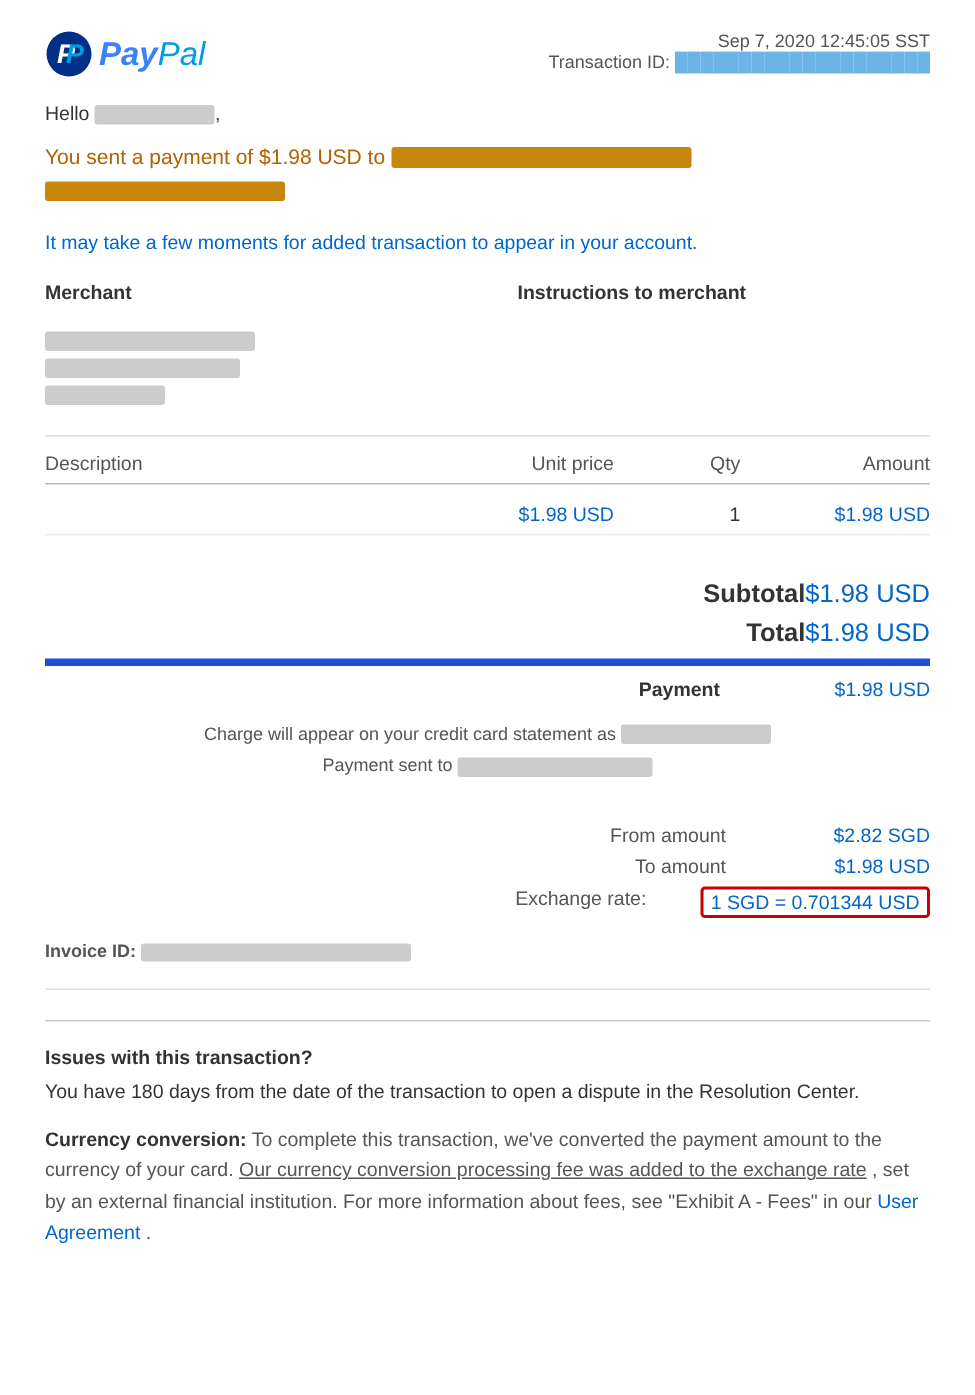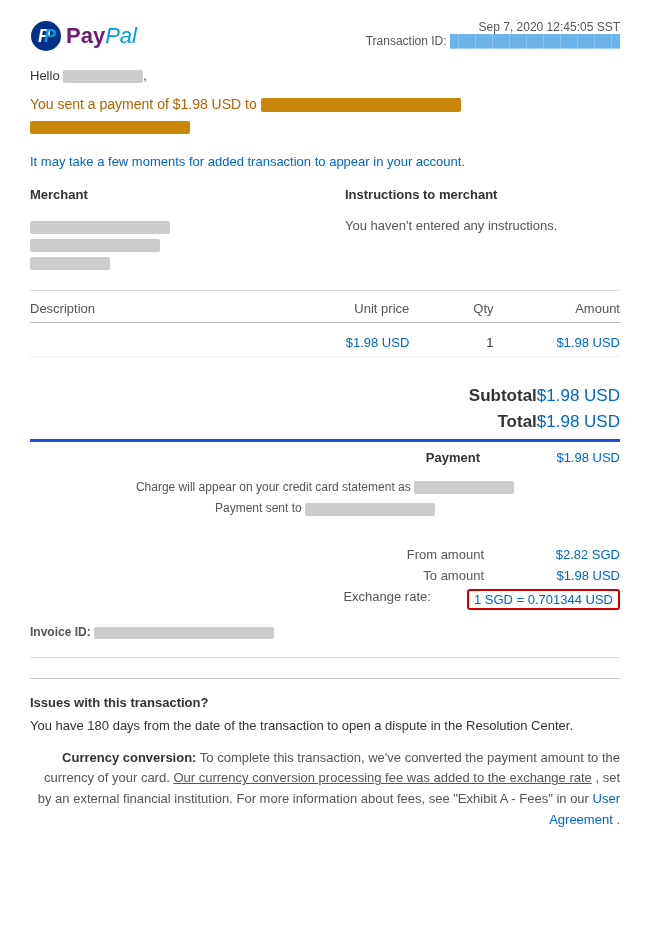--- a/index.html
+++ b/index.html
@@ -15,21 +15,21 @@
     .header {
       display: flex;
       justify-content: space-between;
       align-items: flex-start;
       margin-bottom: 16px;
     }
     .paypal-logo {
       display: flex;
       align-items: center;
     }
-    .paypal-logo .pay { color: #701a75; font-size: 22px; font-weight: bold; }
+    .paypal-logo .pay { color: #3b82f6; font-size: 22px; font-weight: bold; font-style: italic; }
     .paypal-logo .pal { color: #009cde; font-size: 22px; font-weight: normal; font-style: italic; }
     .header-right {
       text-align: right;
       font-size: 12px;
       color: #555;
     }
     .transaction-id {
       color: #6cb4e8;
       font-size: 12px;
     }
@@ -135,21 +135,21 @@
       color: #0066cc;
       min-width: 80px;
       text-align: right;
     }
     .payment-row {
       display: flex;
       justify-content: flex-end;
       gap: 60px;
       padding: 8px 0 4px;
       font-size: 13px;
-      border-top: 3px solid #1d4ed8;
+      border-top: 5px solid #1d4ed8;
       margin-top: 4px;
     }
     .payment-row .label {
       font-weight: bold;
       color: #333;
       min-width: 80px;
       text-align: right;
     }
     .payment-row .value {
       color: #0066cc;
@@ -283,21 +283,20 @@
   <div class="merchant-block">
     <h4>Merchant</h4>
     <p>
       <span class="blurred" style="width:140px;">&nbsp;</span><br>
       <span class="blurred" style="width:130px;">&nbsp;</span><br>
       <span class="blurred" style="width:80px;">&nbsp;</span>
     </p>
   </div>
   <div class="instructions-block">
     <h4>Instructions to merchant</h4>
-    <p>You haven't entered any instructions.</p>
   </div>
 </div>
 
 <hr class="divider">
 
 <div class="table-section">
   <div class="table-header">
     <div class="col-desc">Description</div>
     <div class="col-unit">Unit price</div>
     <div class="col-qty">Qty</div>
@@ -354,21 +353,21 @@
   <span class="inv-label">Invoice ID:</span>
   <span class="invoice-id-blur">&nbsp;</span>
 </div>
 
 <hr class="divider" style="margin-top:18px;">
 
 <div class="issues-section">
   <div class="issues-title">Issues with this transaction?</div>
   <div class="issues-text">You have 180 days from the date of the transaction to open a dispute in the Resolution Center.</div>
 
-  <div style="font-size:13px; line-height:1.6; color:#555;text-align:right;">
+  <div style="font-size:13px; line-height:1.6; color:#555;">
     <span class="currency-note-title">Currency conversion:</span>
     <span> To complete this transaction, we've converted the payment amount to the currency of your card. </span>
     <span class="underline-link">Our currency conversion processing fee was added to the exchange rate</span>
     <span>, set by an external financial institution. For more information about fees, see "Exhibit A - Fees" in our </span>
     <a class="blue-link" href="#">User Agreement</a>
     <span>.</span>
   </div>
 </div>
 
 </body></html>

